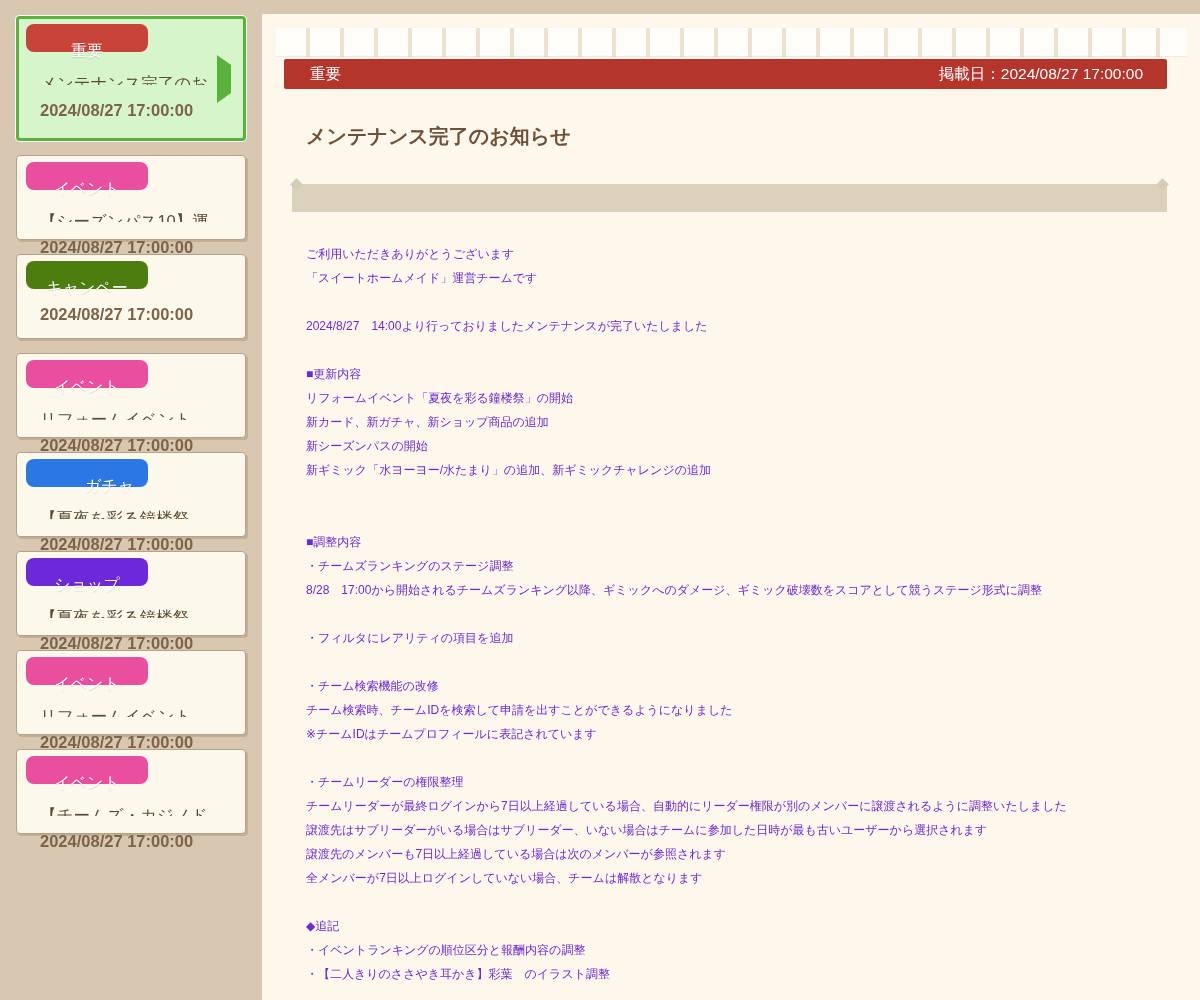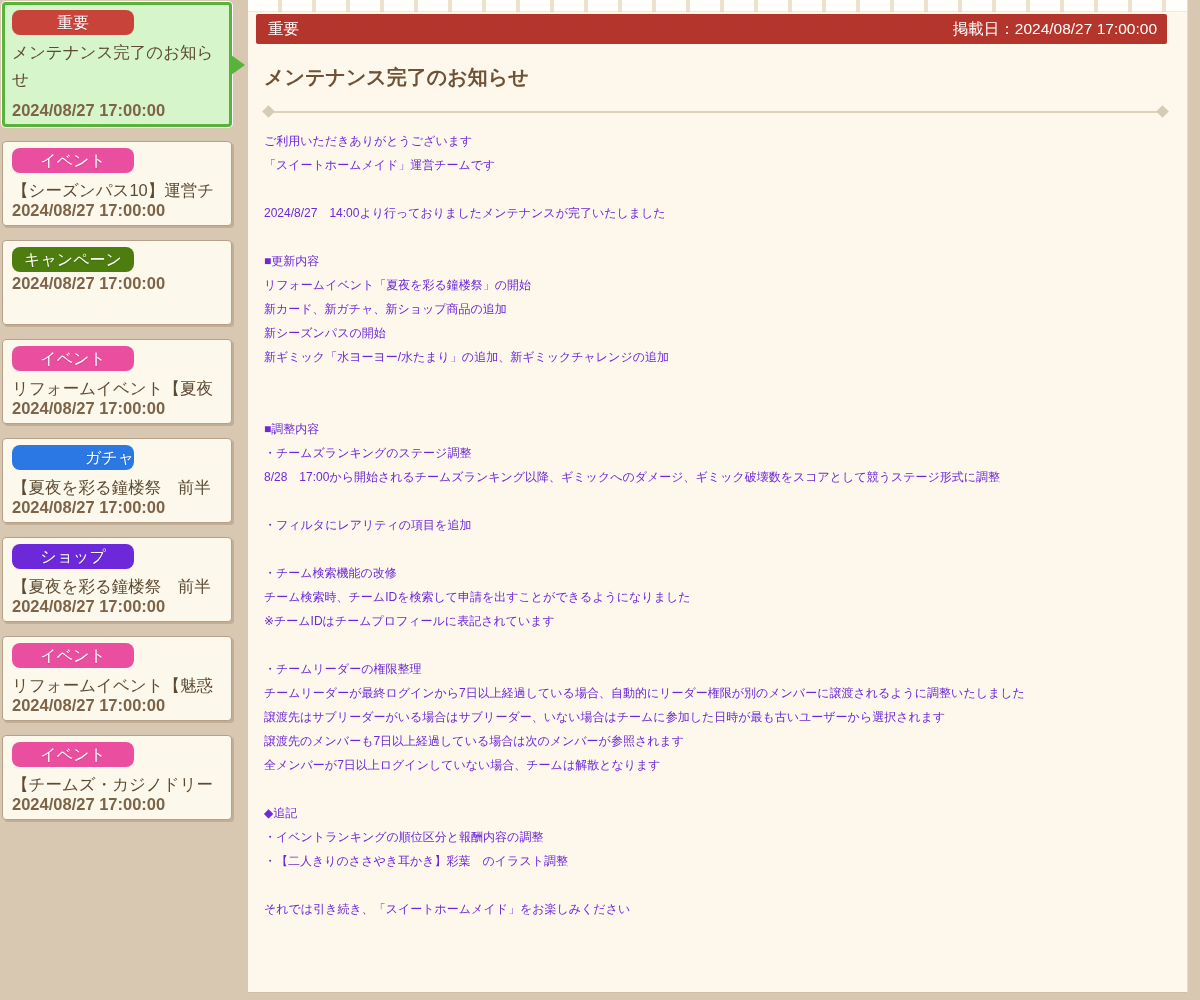--- a/index.html
+++ b/index.html
@@ -1,15 +1,15 @@
 <!DOCTYPE html>
 <html><head>
 <meta charset="utf-8">
 <style>
-  * { margin:0; padding:0; box-sizing:border-box; }
+  * { margin:0; padding:14px; box-sizing:border-box; }
   html,body { width:1200px; height:1000px; overflow:hidden; }
   body {
     background:#d8c7b1;
     font-family:"Liberation Sans","DejaVu Sans",sans-serif;
     position:relative;
   }
 
   
   .sidebar {
     position:absolute; left:0; top:0; width:248px; height:1000px;

